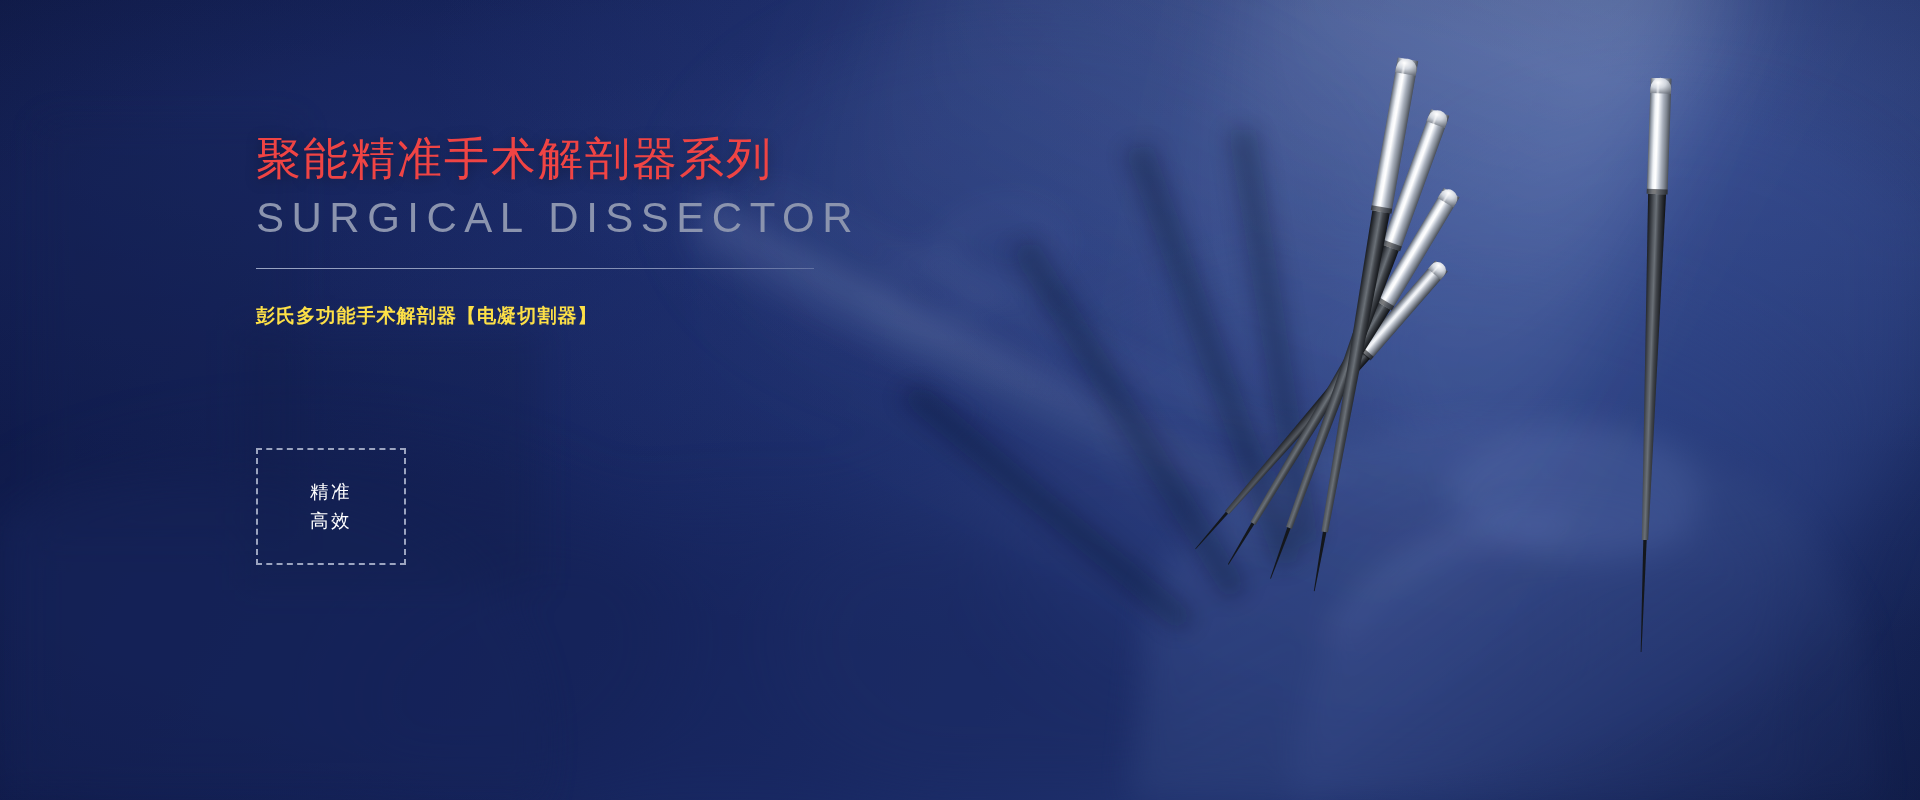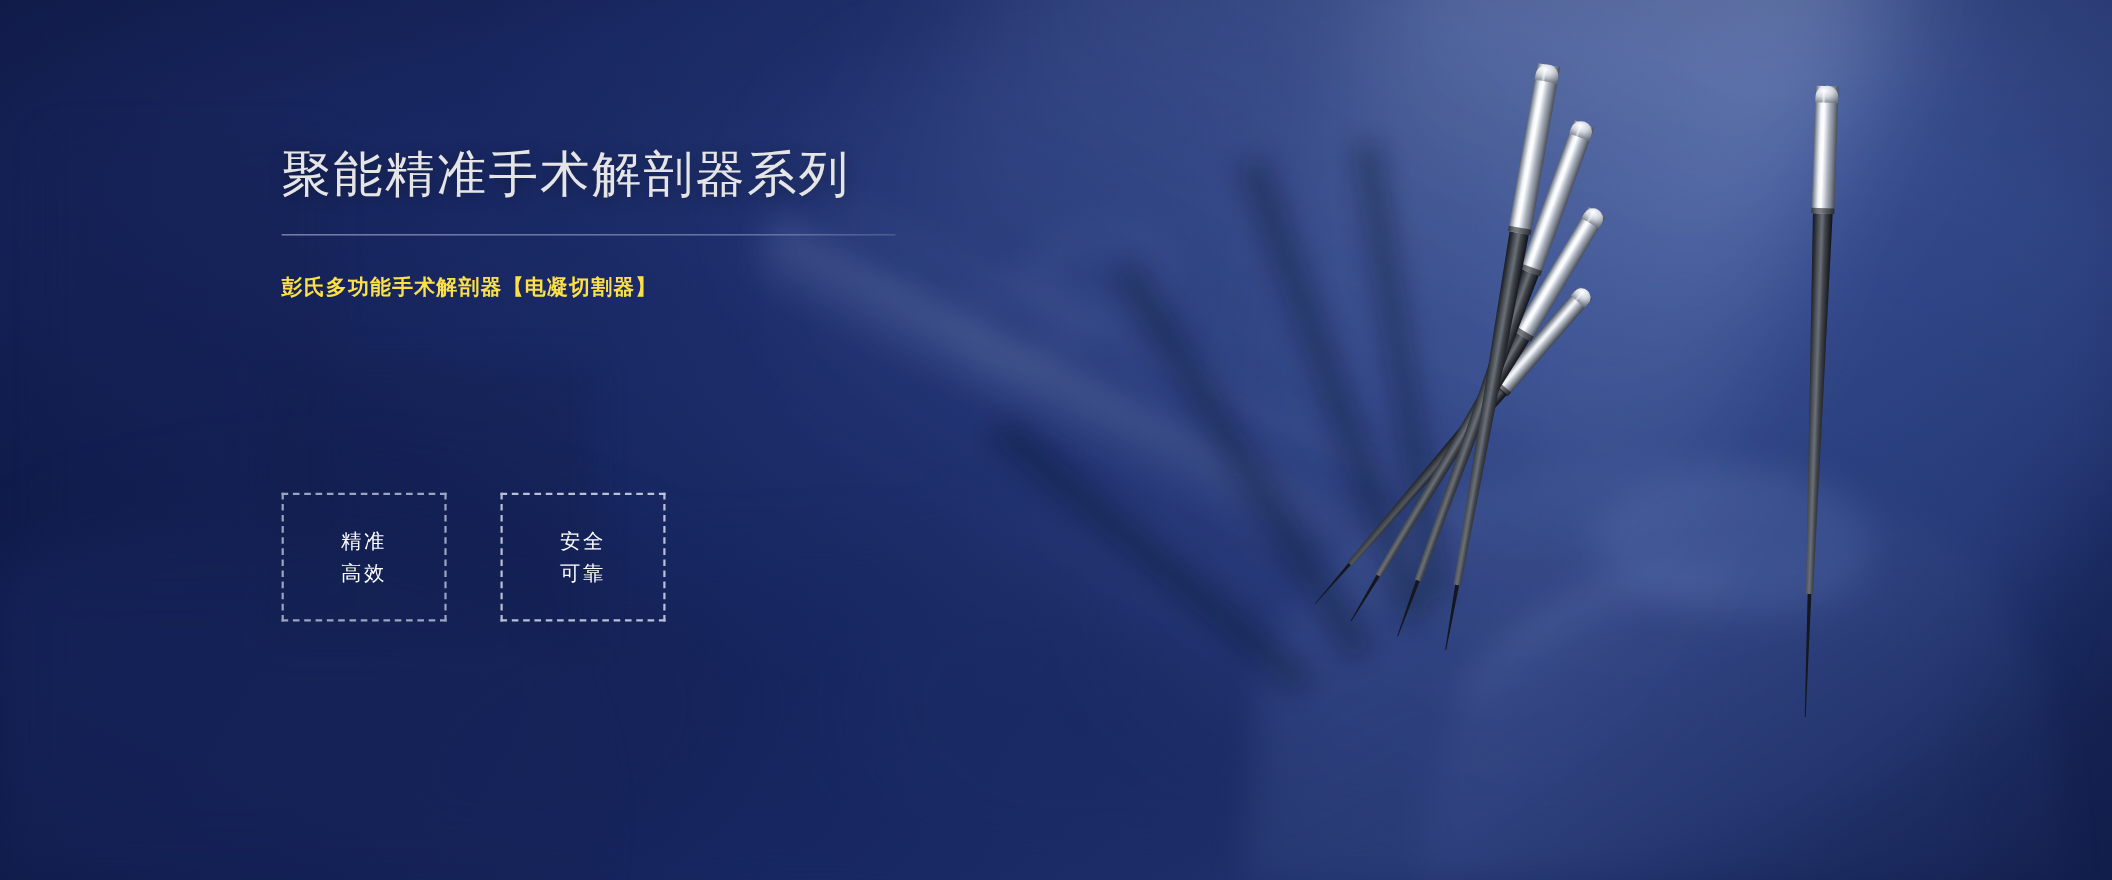--- a/index.html
+++ b/index.html
@@ -59,21 +59,21 @@
   
   .copy {
     position:absolute;
     left:256px; top:132px;
     width:620px;
   }
   .title-cn {
     font-size:45px;
     line-height:1.18;
     letter-spacing:2px;
-    color:#e5e5e5;
+    color:#ef4444;
     font-weight:400;
     white-space:nowrap;
     text-shadow:0 2px 14px rgba(0,0,0,0.35);
   }
   .title-en {
     margin-top:11px;
     font-size:42px;
     line-height:1.05;
     letter-spacing:7.5px;
     color:#8b94ae;
@@ -92,21 +92,21 @@
     color:#fde047;
     font-weight:700;
     white-space:nowrap;
   }
 
   
   .features {
     position:absolute;
     left:256px; top:448px;
     display:flex;
-    gap:49px;
+    gap:17px;
   }
   .fbox {
     width:150px; height:117px;
     display:flex;
     flex-direction:column;
     align-items:center;
     justify-content:center;
     gap:11px;
     color:#ffffff;
     font-size:18.5px;
@@ -303,32 +303,29 @@
         <rect x="1634.6" y="78" width="20.8" height="116" rx="0.6" fill="url(#chrome)"></rect>
         <path d="M1634.6 88 A10.4 10.4 0 0 1 1655.4 88 L1655.4 93 L1634.6 93 Z" fill="url(#domeTop)"></path>
         <rect x="1640.2" y="82" width="4" height="110" fill="url(#spec)" opacity="0.7"></rect>
         <rect x="1634.6" y="189" width="20.8" height="5" fill="#0d0f12" opacity="0.55"></rect>
       </g>
     </g>
   </svg>
 
   <div class="copy">
     <div class="title-cn">聚能精准手术解剖器系列</div>
+    <div class="title-en">SURGICAL DISSECTOR</div>
     <div class="rule"></div>
     <div class="product">彭氏多功能手术解剖器【电凝切割器】</div>
   </div>
 
   <div class="features">
 
     <div class="fbox fbox-1">
       <span class="fline">精准</span>
       <span class="fline">高效</span>
     </div>
 
 
-    <div class="fbox fbox-3">
-      <span class="fline">安全</span>
-      <span class="fline">可靠</span>
-    </div>
 
   </div>
 
 </div>
 
 </body></html>

